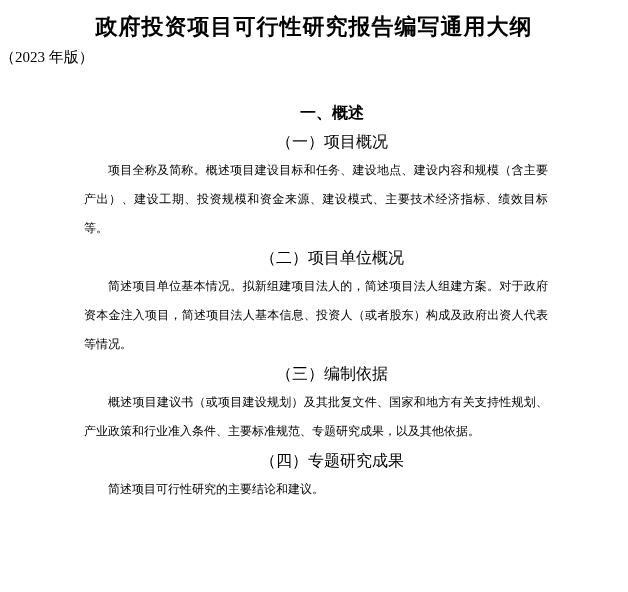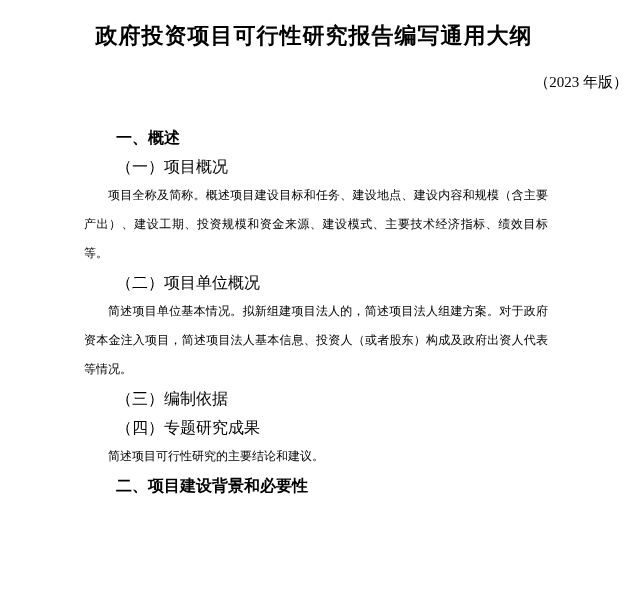--- a/index.html
+++ b/index.html
@@ -10,56 +10,56 @@
     width: 628px;
     height: 592px;
     background: #ffffff;
     color: #000000;
     overflow: hidden;
     font-family: "Liberation Serif", serif;
   }
 
   .doc-title {
     margin: 0;
-    padding-top: 21px;
+    padding-top: 12px;
     text-align: center;
     font-family: "Liberation Serif", serif;
     font-weight: bold;
     font-size: 22px;
     line-height: 30px;
     letter-spacing: 1px;
   }
 
   .doc-subtitle {
-    margin-top: 20px;
-    text-align: right;
+    margin-top: 4px;
+    text-align: left;
     font-family: "Liberation Serif", serif;
     font-size: 15px;
     line-height: 22px;
   }
 
   .doc-body {
     width: 464px;
     margin: 30px 0 0 84px;
     font-size: 16px;
     line-height: 29px;
     text-align: justify;
   }
 
   .section-heading {
     font-family: "Liberation Sans", sans-serif;
     font-weight: bold;
     font-size: 16px;
     text-indent: 2em;
-    text-align: left;
+    text-align: center;
   }
 
   .subheading {
     text-indent: 2em;
-    text-align: left;
+    text-align: center;
     font-size: 16px;
   }
 
   .paragraph {
     margin: 0;
     text-indent: 2em;
     font-size: 12px;
   }
 </style>
 </head>
@@ -68,17 +68,17 @@
 <div class="page">
   <h1 class="doc-title">政府投资项目可行性研究报告编写通用大纲</h1>
   <div class="doc-subtitle">（2023 年版）</div>
   <div class="doc-body">
       <div class="section-heading">一、概述</div>
       <div class="subheading">（一）项目概况</div>
       <p class="paragraph">项目全称及简称。概述项目建设目标和任务、建设地点、建设内容和规模（含主要产出）、建设工期、投资规模和资金来源、建设模式、主要技术经济指标、绩效目标等。</p>
       <div class="subheading">（二）项目单位概况</div>
       <p class="paragraph">简述项目单位基本情况。拟新组建项目法人的，简述项目法人组建方案。对于政府资本金注入项目，简述项目法人基本信息、投资人（或者股东）构成及政府出资人代表等情况。</p>
       <div class="subheading">（三）编制依据</div>
+      <p class="paragraph">概述项目建议书（或项目建设规划）及其批复文件、国家和地方有关支持性规划、产业政策和行业准入条件、主要标准规范、专题研究成果，以及其他依据。</p>
       <div class="subheading">（四）专题研究成果</div>
       <p class="paragraph">简述项目可行性研究的主要结论和建议。</p>
-      <div class="section-heading">二、项目建设背景和必要性</div>
     </div>
 </div>
 
 </body></html>

